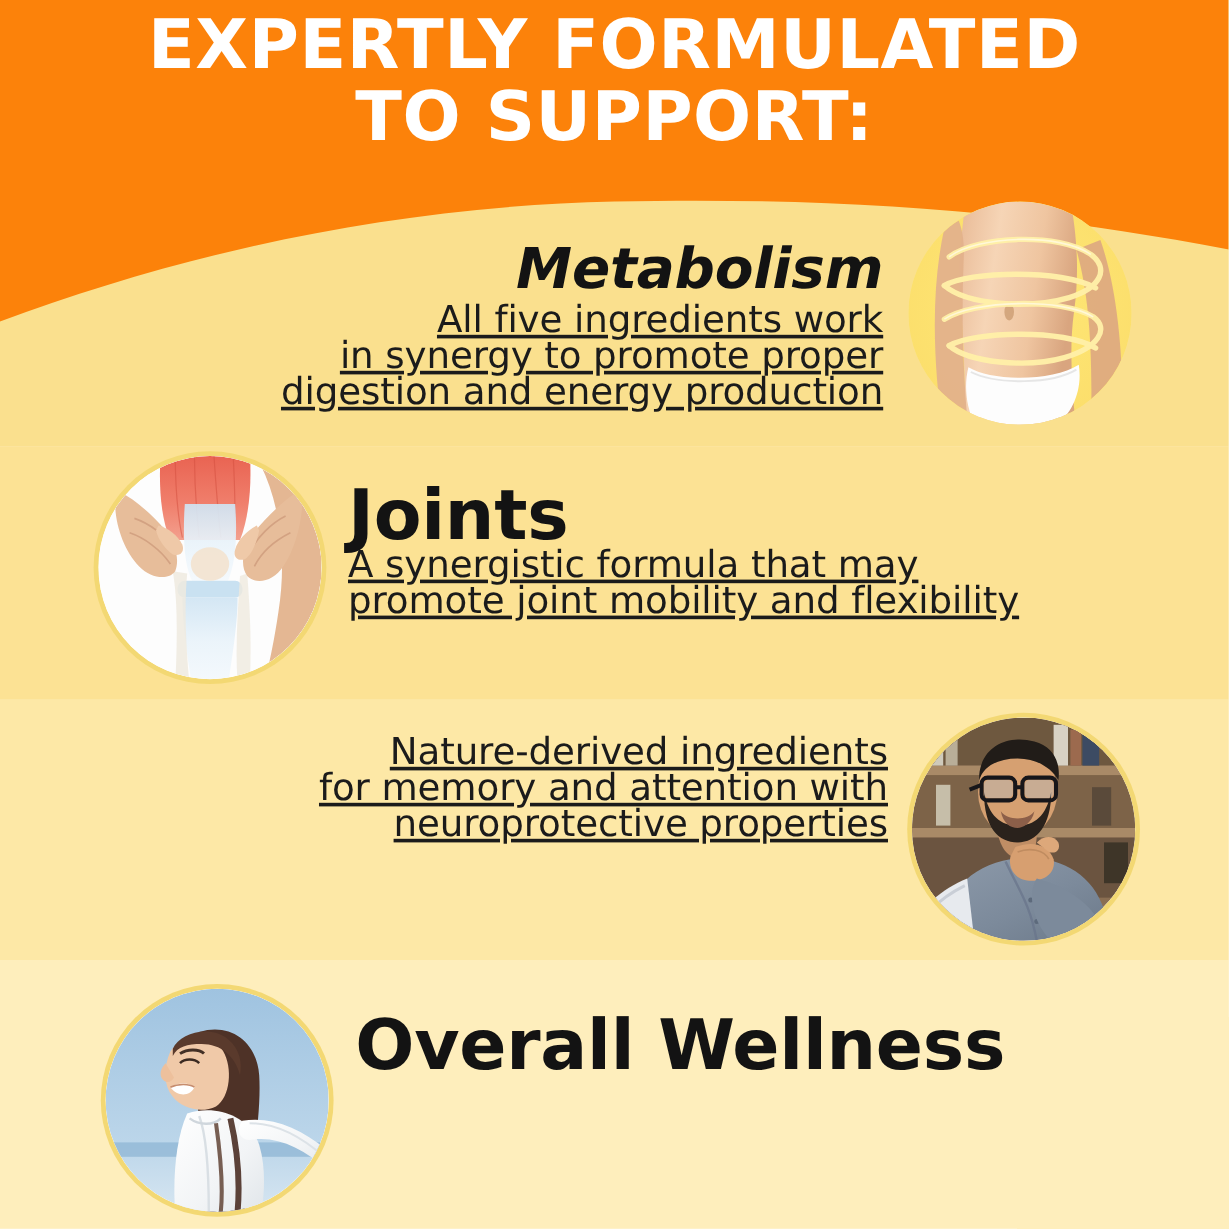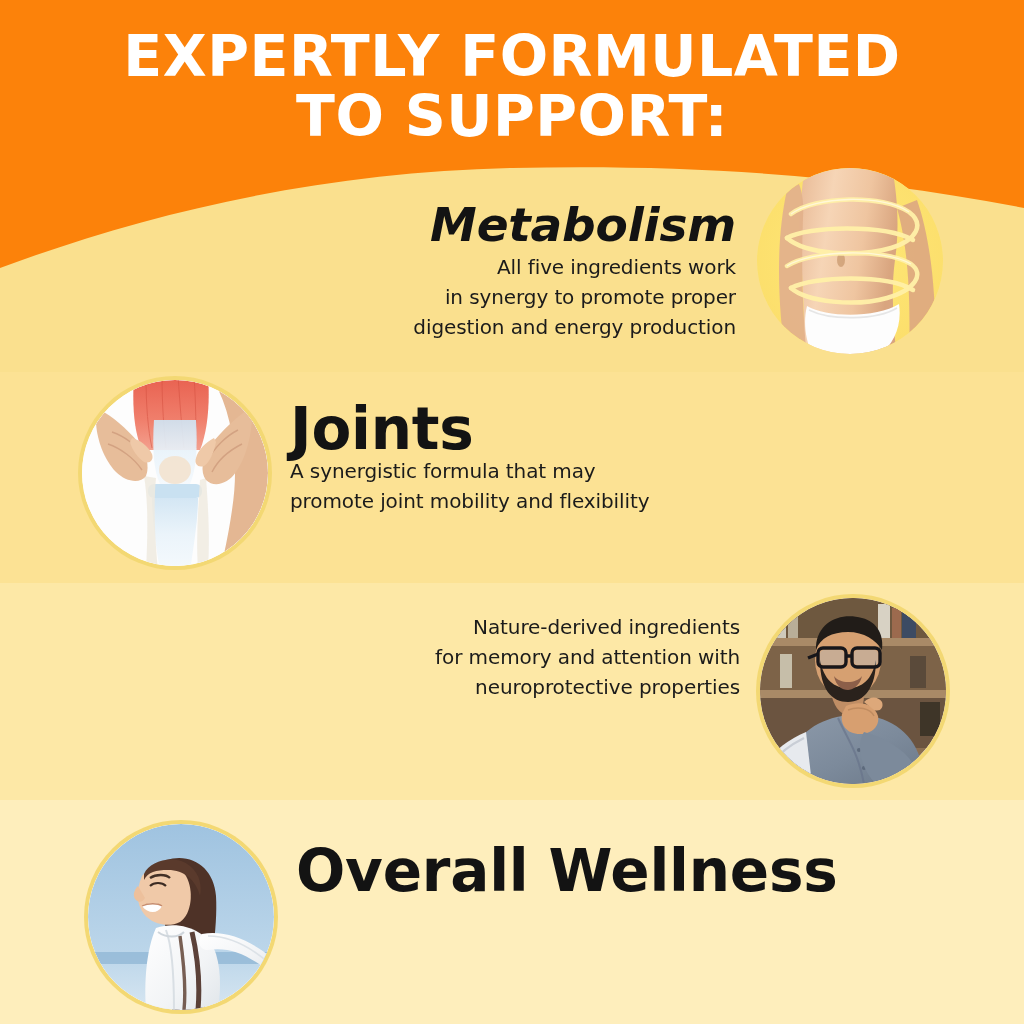--- a/index.html
+++ b/index.html
@@ -25,43 +25,43 @@
   .header{
     position:absolute;left:0;top:0;width:1024px;height:300px;
     overflow:hidden;pointer-events:none;
   }
   .header svg{display:block;width:1024px;height:300px;}
   .header-text{
     position:absolute;left:0;top:0;width:1024px;
     text-align:center;color:#FFFFFF;
     font-weight:800;font-size:57px;line-height:60px;
     letter-spacing:0.5px;
-    padding-top:26px;
+    padding-top:8px;
     text-transform:uppercase;
     -webkit-font-smoothing:antialiased;
   }
   .header-text .l2{display:block;}
 
   
   .row{position:absolute;left:0;width:1024px;display:block;}
   #row1{top:186px;height:186px;}
   #row2{top:380px;height:196px;}
   #row3{top:596px;height:196px;}
   #row4{top:826px;height:186px;}
 
   .txt{position:absolute;}
   .title{
     font-weight:800;color:#131313;
     font-size:58px;line-height:50px;letter-spacing:-0.2px;
     margin:0 0 2px 0;
   }
   .desc{
     font-weight:400;color:#1b1b1b;
-    font-size:20px;line-height:30px;letter-spacing:-0.1px;
-    margin:0;white-space:pre-line;
+    font-size:31px;line-height:30px;letter-spacing:-0.1px;
+    margin:0;white-space:pre-line;text-decoration:underline;
   }
 
   
   #txt1{left:188px;top:14px;width:548px;text-align:right;}
   #txt1 .title{font-size:47px;font-style:italic;}
   #txt2{left:290px;top:24px;width:600px;text-align:left;}
   #txt3{left:232px;top:16px;width:508px;text-align:right;}
   #txt4{left:296px;top:20px;width:600px;text-align:left;}
 
   

